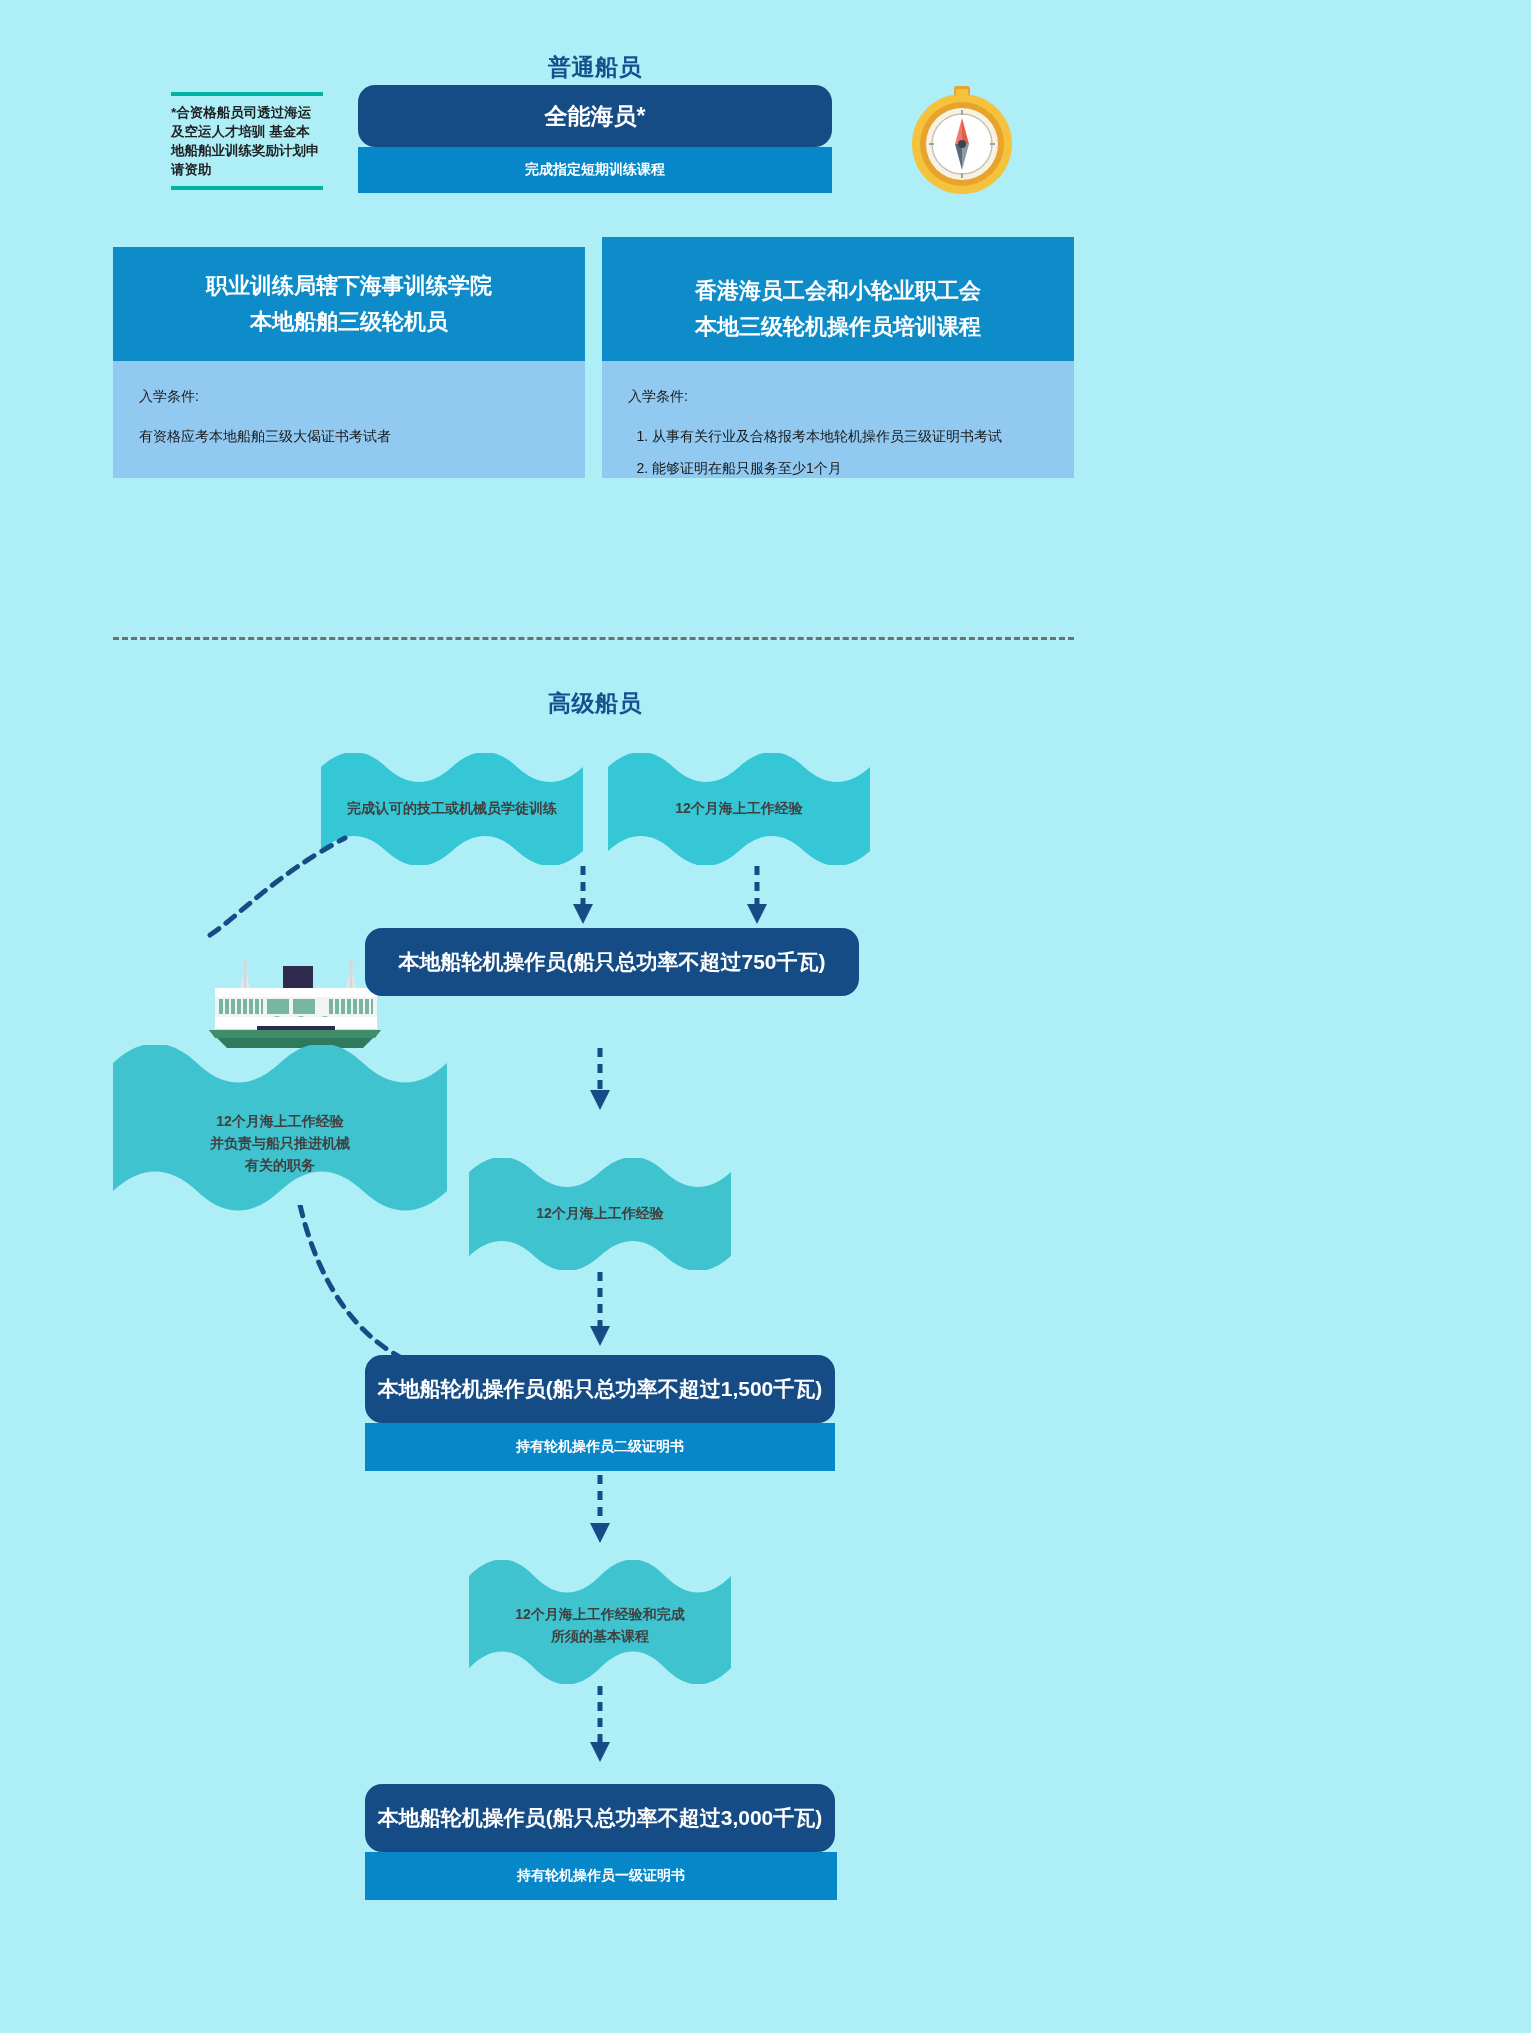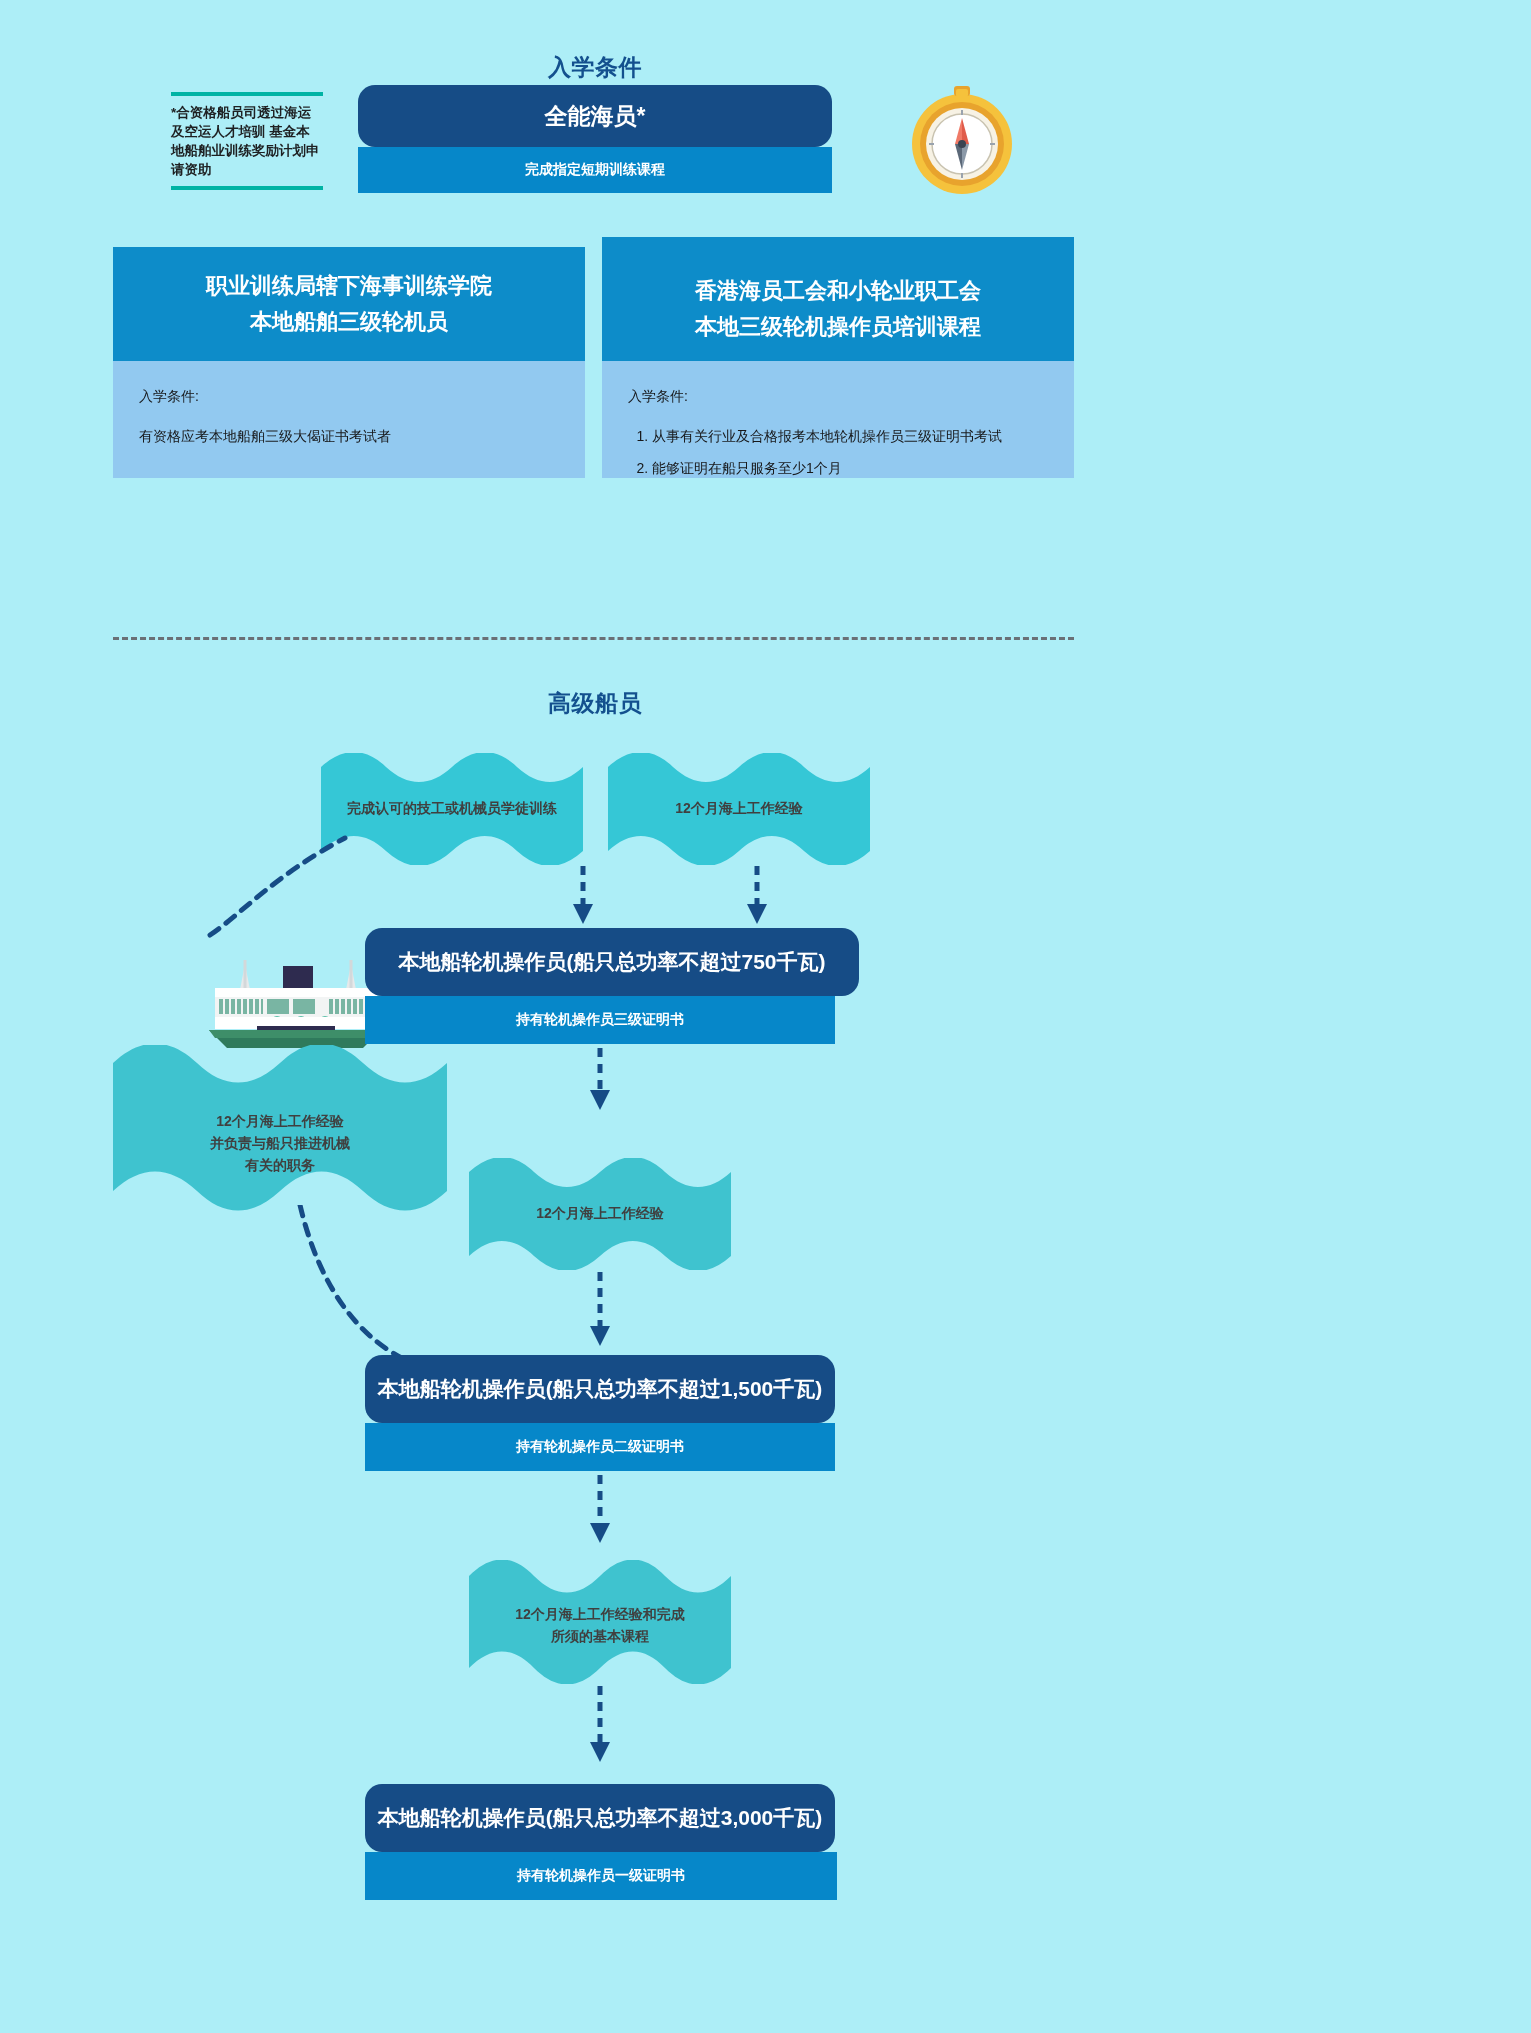--- a/index.html
+++ b/index.html
@@ -117,21 +117,21 @@
   }
 
   
   .arrow svg { display: block; }
 </style>
 </head>
 <body>
 
 <div id="page">
 
-  <div class="abs section-title" style="left:358px; top:52px; width:474px;">入学条件</div>
+  <div class="abs section-title" style="left:358px; top:52px; width:474px;">普通船员</div>
 
   <div class="abs" style="left:171px; top:92px; width:152px;">
     <div class="note-rule"></div>
     <div class="note-text">*合资格船员司透过海运及空运人才培驯 基金本地船舶业训练奖励计划申请资助</div>
     <div class="note-rule"></div>
   </div>
 
   <div class="abs card-head" style="left:358px; top:85px; width:474px; height:62px; font-size:23px;">全能海员*</div>
   <div class="abs card-body" style="left:358px; top:147px; width:474px; height:46px; font-size:14px;">完成指定短期训练课程</div>
 
@@ -279,21 +279,20 @@
   </div>
 
   <div class="abs arrow" style="left:280px; top:1205px;">
     <svg width="190" height="195" viewBox="0 0 190 195">
       <path d="M20,0 C40,85 85,150 160,167" fill="none" stroke="#164C86" stroke-width="5" stroke-dasharray="11 9" stroke-linecap="round"></path>
       <polygon points="148,152 174,169 146,180" fill="#164C86"></polygon>
     </svg>
   </div>
 
   <div class="abs card-head" style="left:365px; top:928px; width:494px; height:68px; font-size:21px;">本地船轮机操作员(船只总功率不超过750千瓦)</div>
-  <div class="abs card-body" style="left:365px; top:996px; width:470px; height:48px; font-size:14px;">持有轮机操作员三级证明书</div>
 
   <div class="abs arrow" style="left:587px; top:1048px;">
     <svg width="26" height="68" viewBox="0 0 26 68">
       <line x1="13" y1="0" x2="13" y2="44" stroke="#164C86" stroke-width="5" stroke-dasharray="9 7"></line>
       <polygon points="3,42 23,42 13,62" fill="#164C86"></polygon>
     </svg>
   </div>
 
   <div class="wave" style="left:469px; top:1158px; width:262px; height:112px;">
     <svg width="262" height="112" viewBox="0 0 262 112" preserveAspectRatio="none">

